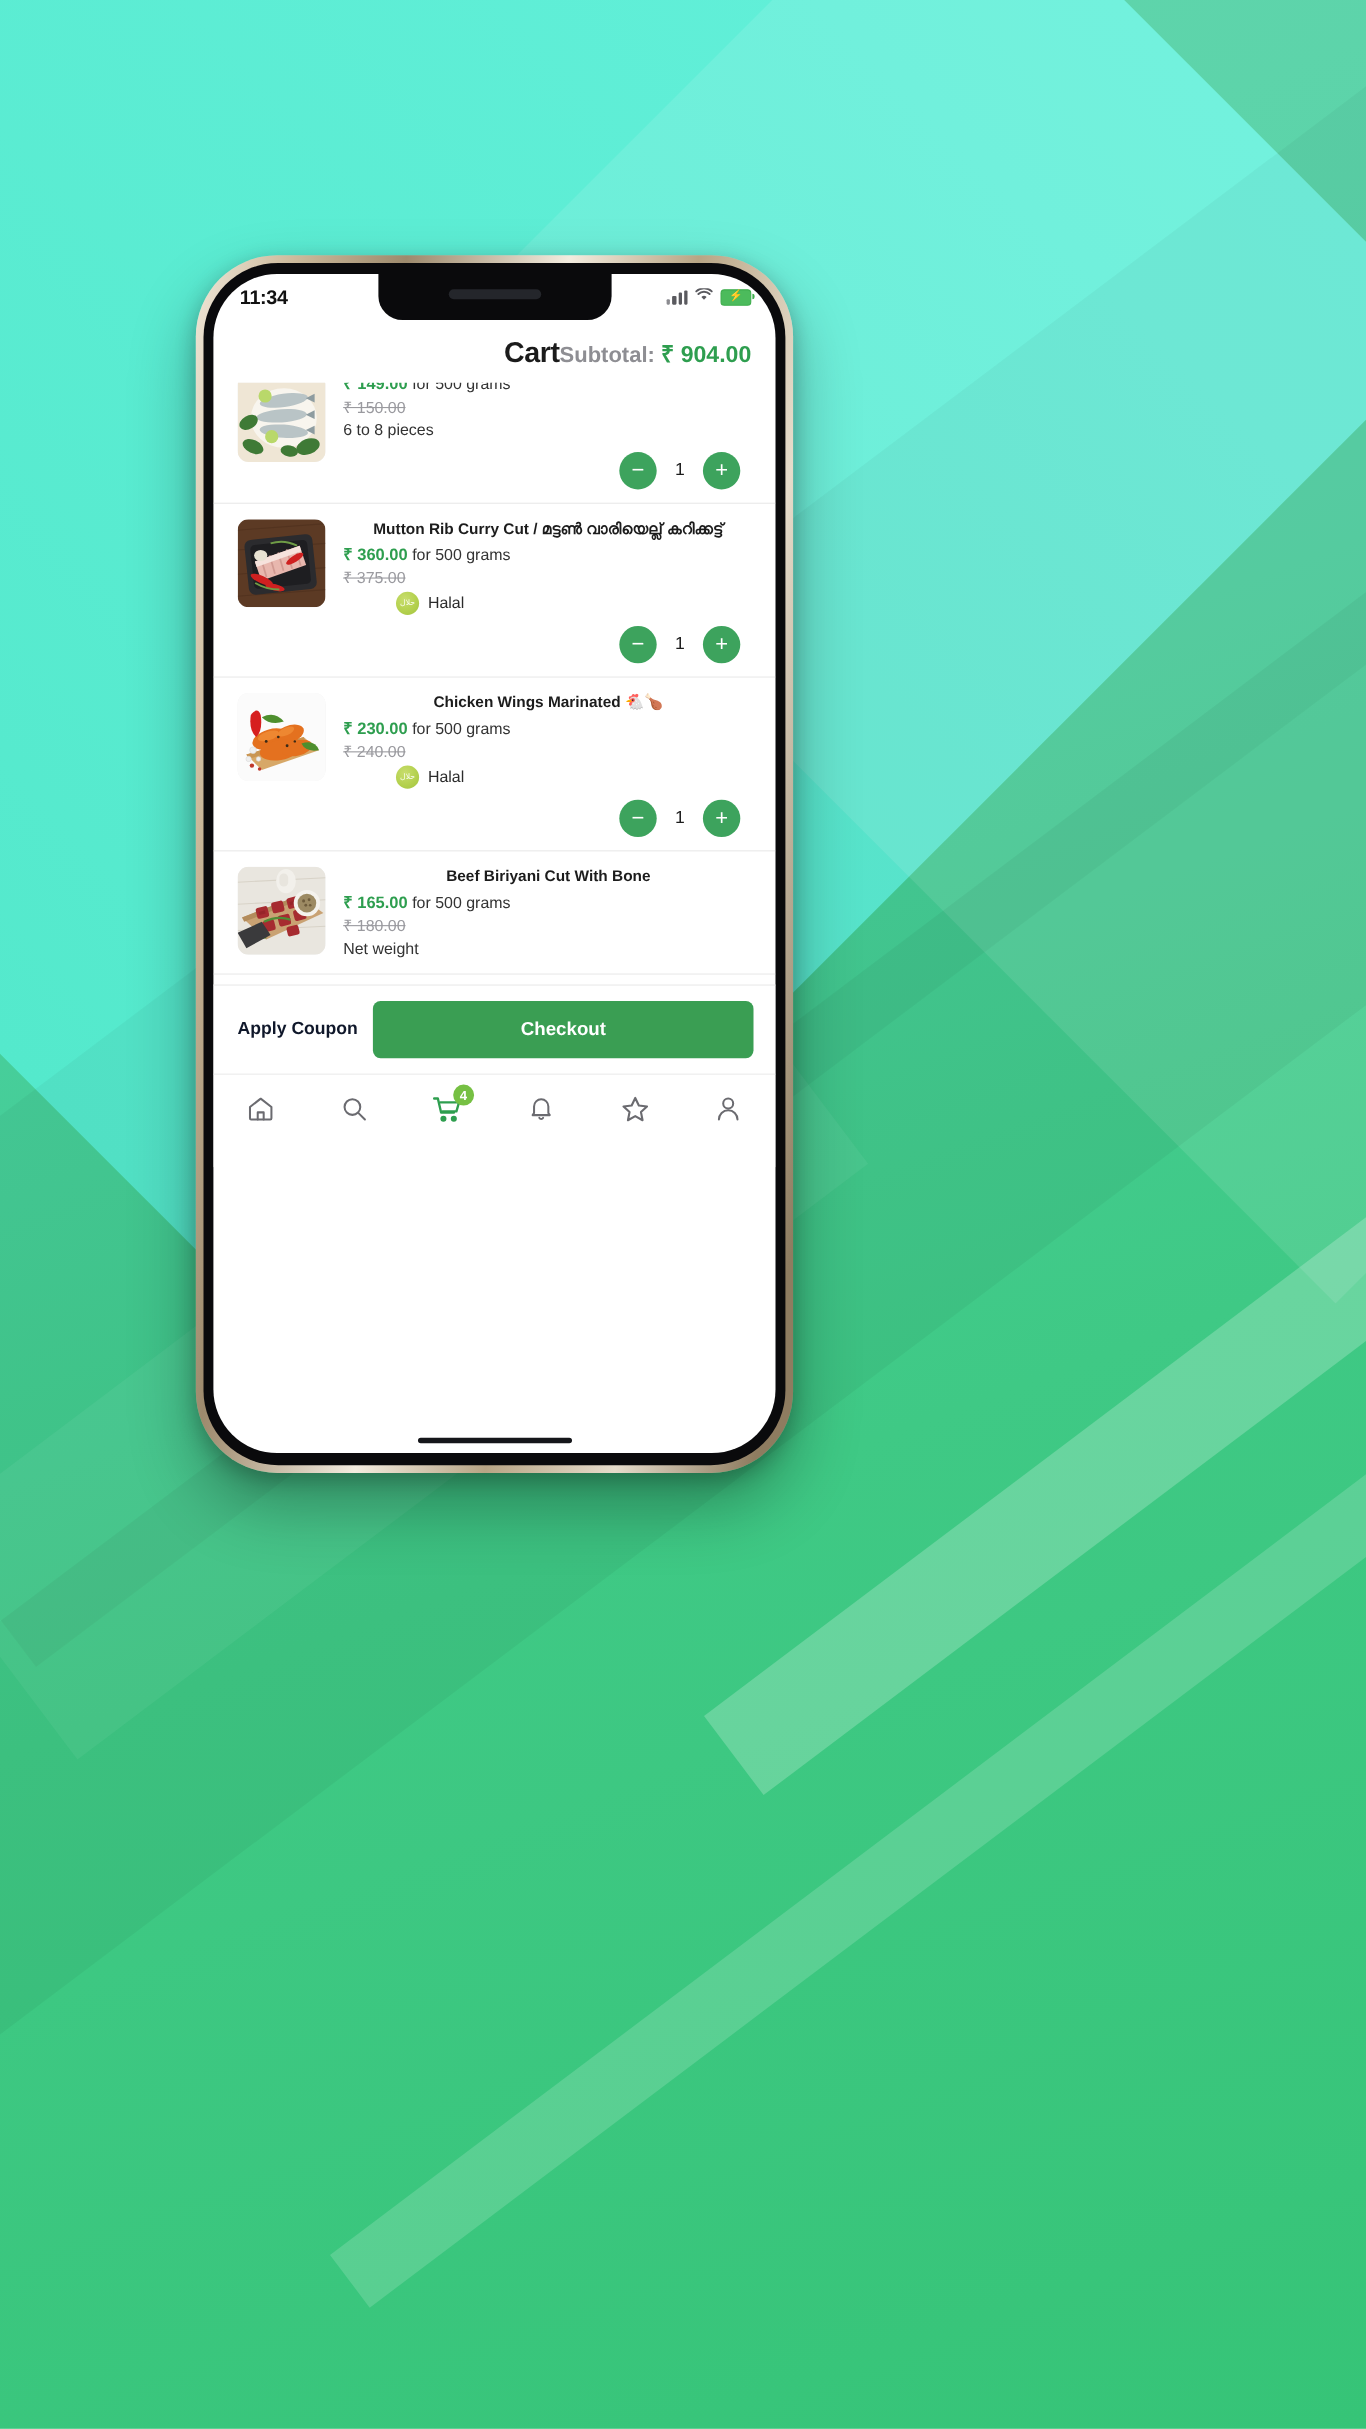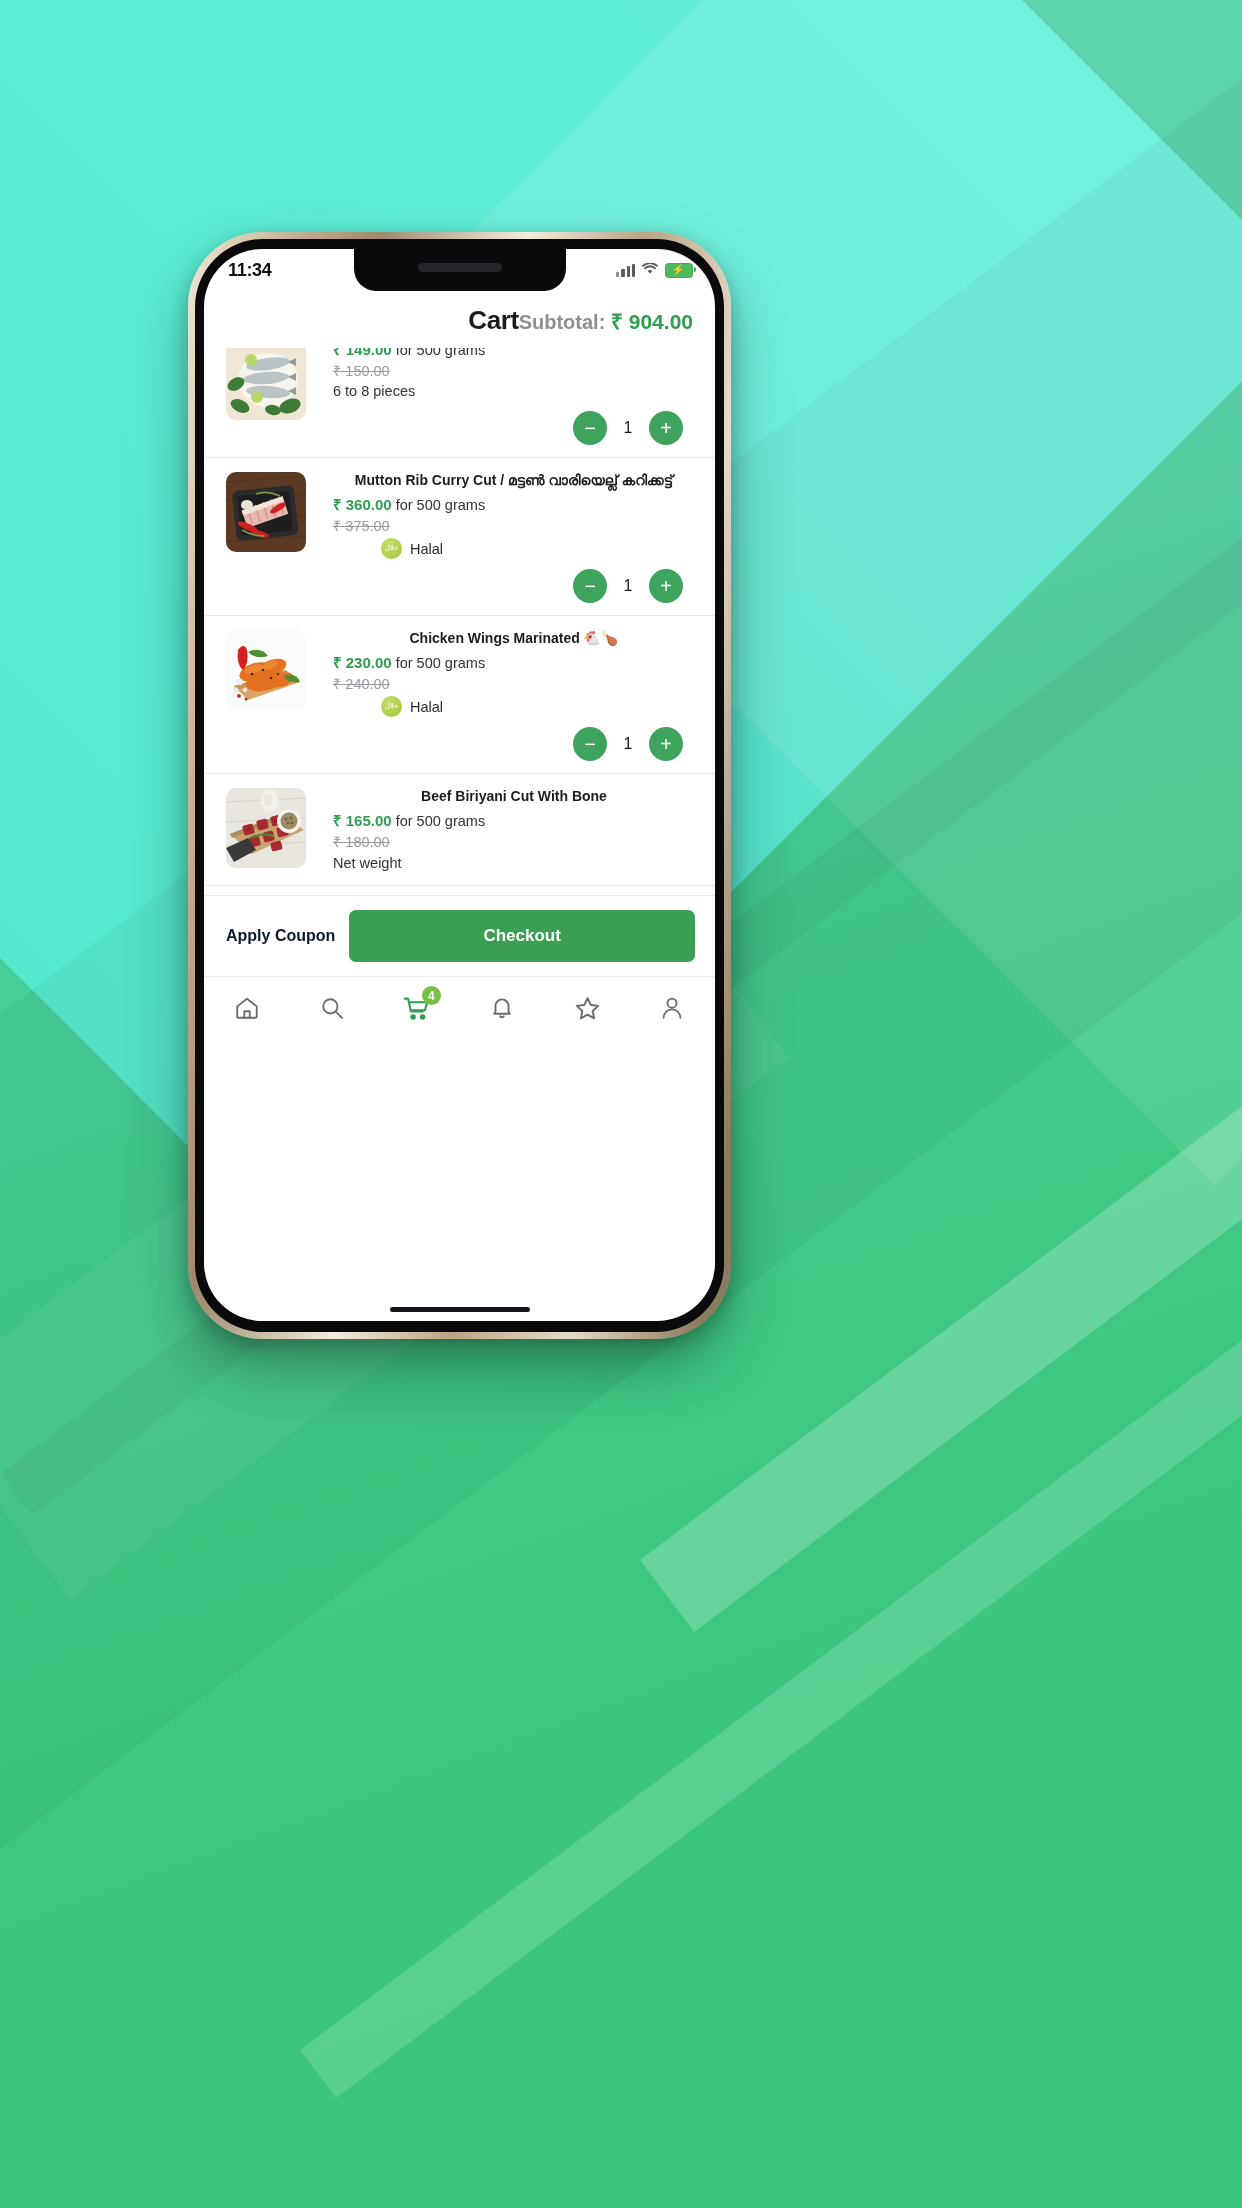--- a/index.html
+++ b/index.html
@@ -61,21 +61,21 @@
   .band-l3 {
     left: -80px; top: 1400px;
     width: 900px; height: 250px;
     background: rgba(255,255,255,0.05);
     transform: rotate(-37deg);
   }
 
   
   #phone {
     position: absolute;
-    left: 188px; top: 232px;
+    left: 178px; top: 232px;
     width: 543px; height: 1107px;
     border-radius: 74px;
     background: linear-gradient(100deg,#efe6d7 0%,#cdbb9d 12%,#9d8a6d 26%,#f3ecdf 46%,#b8a585 62%,#e6dccb 78%,#8e7c60 95%);
     padding: 7px;
     box-sizing: border-box;
     box-shadow: 0 30px 60px rgba(0,0,0,0.30), 0 6px 18px rgba(0,0,0,0.22);
   }
   #phone-inner {
     width: 100%; height: 100%;
     border-radius: 68px;
@@ -177,21 +177,21 @@
   }
 
   
   #cart-list {
     position: relative;
     height: 547px;
     overflow: hidden;
   }
   .cart-item {
     display: flex;
-    gap: 27px;
+    gap: 16px;
     padding: 14px 20px 12px 22px;
     border-bottom: 1px solid #e9e9e9;
     box-sizing: border-box;
   }
   .thumb {
     width: 80px; height: 80px;
     min-width: 80px;
     border-radius: 10px;
     overflow: hidden;
     background: #f3f3f3;

